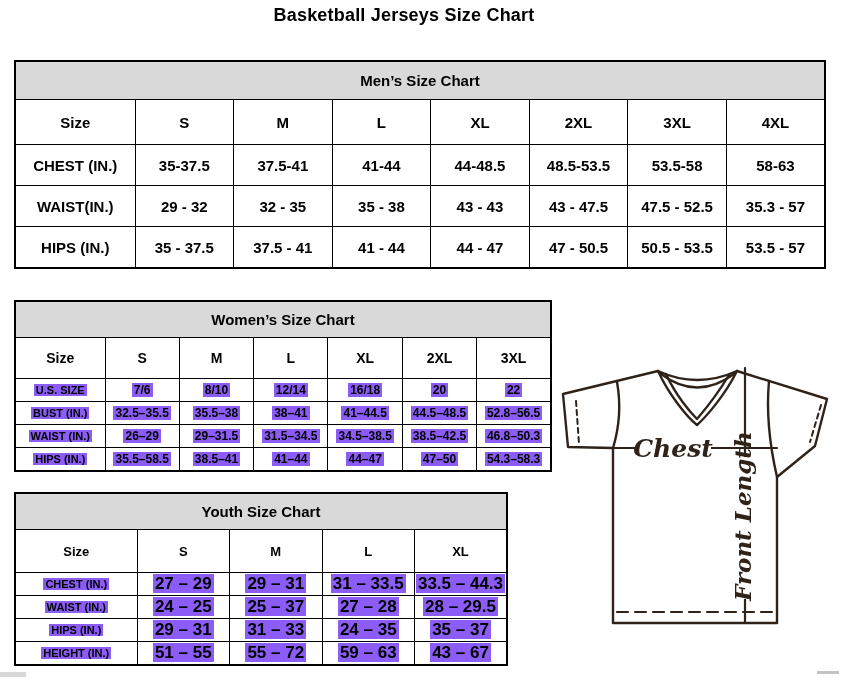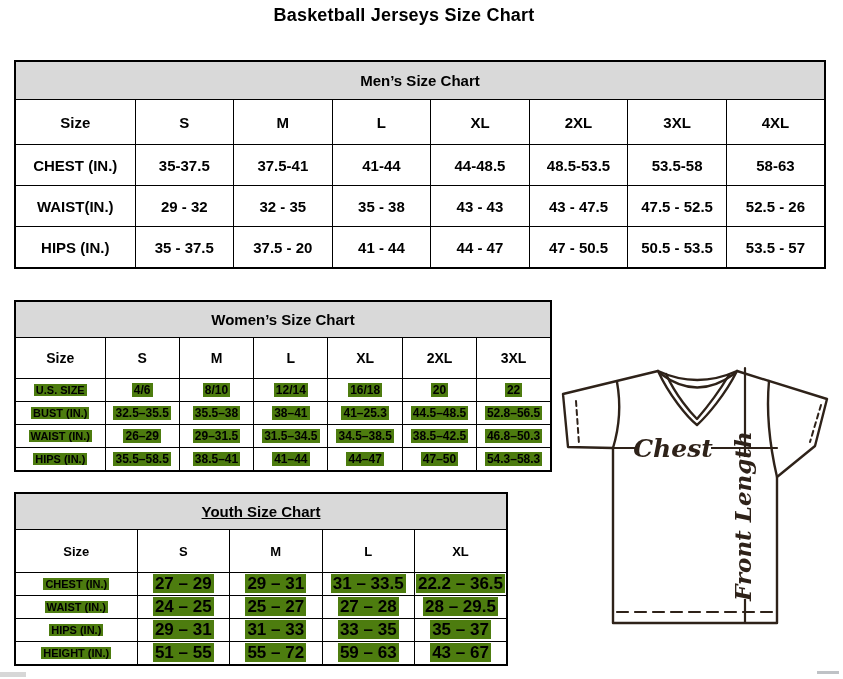--- a/index.html
+++ b/index.html
@@ -24,25 +24,25 @@
   .tbl-men{width:812px;}
   .tbl-men tr.band td{height:37px;margin-left:40px;}
   .tbl-men tr.cols td{height:44px;font-size:15px;}
   .tbl-men tr.vals td{height:40px;font-size:15px;}
   .tbl-women{width:538px;}
   .tbl-women tr.band td{height:35px;}
   .tbl-women tr.cols td{height:40px;font-size:14px;}
   .tbl-women tr.vals td{height:22px;font-size:12px;}
   .tbl-women tr.vals td.lbl{font-size:11px;}
   .tbl-youth{width:494px;}
-  .tbl-youth tr.band td{height:35px;text-decoration:underline;}
+  .tbl-youth tr.band td{height:35px;}
   .tbl-youth tr.cols td{height:42px;font-size:13px;}
   .tbl-youth tr.vals td{height:22px;font-size:17px;}
   .tbl-youth tr.vals td.lbl{font-size:11px;}
-  span.hl{background:#4d7c0f;padding:0 2px;}
+  span.hl{background:#8b5cf6;padding:0 2px;}
   .jersey{position:absolute;left:545px;top:355px;}
   .jersey text{
     font-family:"DejaVu Serif","Liberation Serif",serif;
     font-style:italic;font-weight:bold;fill:#2e2219;
   }
   .frag{position:absolute;}
   .frag-l{left:0;top:672px;width:26px;height:5px;background:#d7d7d7;}
   .frag-r{left:817px;top:671px;width:22px;height:3px;background:#bfc2c6;}
 </style>
 </head>
@@ -87,26 +87,26 @@
           <td>58-63</td>
         </tr>
         <tr class="vals">
           <td class="lbl">WAIST(IN.)</td>
           <td>29 - 32</td>
           <td>32 - 35</td>
           <td>35 - 38</td>
           <td>43 - 43</td>
           <td>43 - 47.5</td>
           <td>47.5 - 52.5</td>
-          <td>52.5 - 26</td>
+          <td>35.3 - 57</td>
         </tr>
         <tr class="vals">
           <td class="lbl">HIPS (IN.)</td>
           <td>35 - 37.5</td>
-          <td>37.5 - 20</td>
+          <td>37.5 - 41</td>
           <td>41 - 44</td>
           <td>44 - 47</td>
           <td>47 - 50.5</td>
           <td>50.5 - 53.5</td>
           <td>53.5 - 57</td>
         </tr>
       </tbody>
     </table>
   </div>
 
@@ -129,33 +129,33 @@
           <td>Size</td>
           <td>S</td>
           <td>M</td>
           <td>L</td>
           <td>XL</td>
           <td>2XL</td>
           <td>3XL</td>
         </tr>
         <tr class="vals">
           <td class="lbl"><span class="hl">U.S. SIZE</span></td>
-          <td><span class="hl">4/6</span></td>
+          <td><span class="hl">7/6</span></td>
           <td><span class="hl">8/10</span></td>
           <td><span class="hl">12/14</span></td>
           <td><span class="hl">16/18</span></td>
           <td><span class="hl">20</span></td>
           <td><span class="hl">22</span></td>
         </tr>
         <tr class="vals">
           <td class="lbl"><span class="hl">BUST (IN.)</span></td>
           <td><span class="hl">32.5–35.5</span></td>
           <td><span class="hl">35.5–38</span></td>
           <td><span class="hl">38–41</span></td>
-          <td><span class="hl">41–25.3</span></td>
+          <td><span class="hl">41–44.5</span></td>
           <td><span class="hl">44.5–48.5</span></td>
           <td><span class="hl">52.8–56.5</span></td>
         </tr>
         <tr class="vals">
           <td class="lbl"><span class="hl">WAIST (IN.)</span></td>
           <td><span class="hl">26–29</span></td>
           <td><span class="hl">29–31.5</span></td>
           <td><span class="hl">31.5–34.5</span></td>
           <td><span class="hl">34.5–38.5</span></td>
           <td><span class="hl">38.5–42.5</span></td>
@@ -192,34 +192,34 @@
           <td>S</td>
           <td>M</td>
           <td>L</td>
           <td>XL</td>
         </tr>
         <tr class="vals">
           <td class="lbl"><span class="hl">CHEST (IN.)</span></td>
           <td><span class="hl">27 – 29</span></td>
           <td><span class="hl">29 – 31</span></td>
           <td><span class="hl">31 – 33.5</span></td>
-          <td><span class="hl">22.2 – 36.5</span></td>
+          <td><span class="hl">33.5 – 44.3</span></td>
         </tr>
         <tr class="vals">
           <td class="lbl"><span class="hl">WAIST (IN.)</span></td>
           <td><span class="hl">24 – 25</span></td>
-          <td><span class="hl">25 – 27</span></td>
+          <td><span class="hl">25 – 37</span></td>
           <td><span class="hl">27 – 28</span></td>
           <td><span class="hl">28 – 29.5</span></td>
         </tr>
         <tr class="vals">
           <td class="lbl"><span class="hl">HIPS (IN.)</span></td>
           <td><span class="hl">29 – 31</span></td>
           <td><span class="hl">31 – 33</span></td>
-          <td><span class="hl">33 – 35</span></td>
+          <td><span class="hl">24 – 35</span></td>
           <td><span class="hl">35 – 37</span></td>
         </tr>
         <tr class="vals">
           <td class="lbl"><span class="hl">HEIGHT (IN.)</span></td>
           <td><span class="hl">51 – 55</span></td>
           <td><span class="hl">55 – 72</span></td>
           <td><span class="hl">59 – 63</span></td>
           <td><span class="hl">43 – 67</span></td>
         </tr>
       </tbody>

